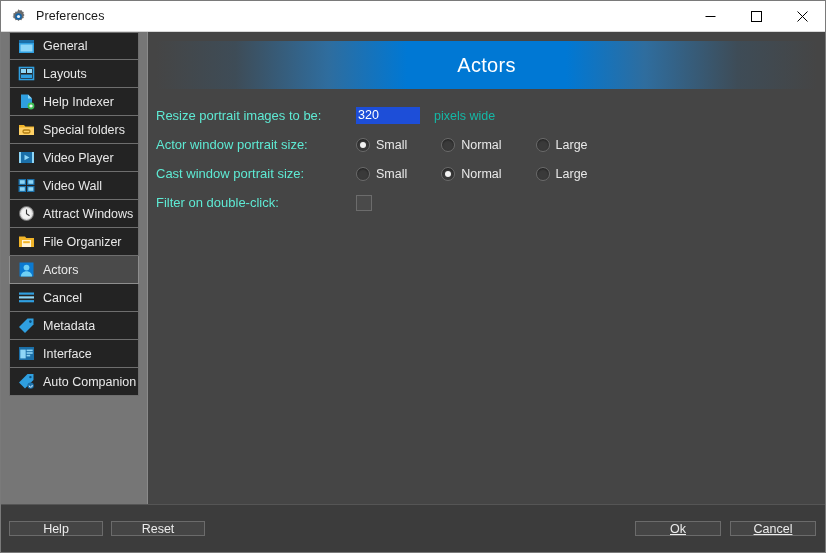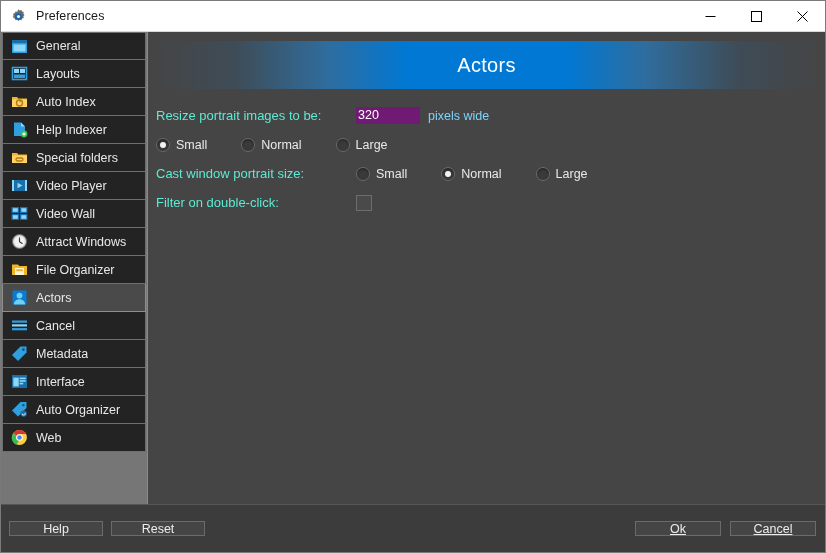--- a/index.html
+++ b/index.html
@@ -44,21 +44,21 @@
 
   
   .sidebar {
     width: 147px; flex: 0 0 147px;
     background: #767676;
     border-right: 1px solid #8a8a8a;
     display: flex; flex-direction: column;
     padding: 0;
     overflow: hidden;
   }
-  .side-list { background: #767676; padding: 0 1px; }
+  .side-list { background: #767676; padding: 0 8px; }
   .side-item {
     height: 28px;
     display: flex; align-items: center;
     background: #232323;
     border: 1px solid #6e6e6e;
     border-top: none;
     padding-left: 7px;
     color: #e8e8e8;
     font-size: 12.5px;
   }
@@ -102,28 +102,28 @@
 
   
   .form { padding: 12px 0 0 8px; }
   .row { display: flex; align-items: center; height: 29px; }
   .row .lab {
     width: 200px; flex: 0 0 200px;
     font-size: 13px; color: #5eead4;
   }
   .txtinput {
     width: 64px; height: 17px;
-    background: #701a75; color: #ffffff;
+    background: #1d4ed8; color: #ffffff;
     border: none; outline: none;
     font-family: "Liberation Sans", sans-serif;
     font-size: 12.5px;
     padding: 0 2px;
     line-height: 17px;
   }
-  .suffix { font-size: 12.5px; color: #7dd3fc; margin-left: 8px; }
+  .suffix { font-size: 12.5px; color: #14b8a6; margin-left: 14px; }
 
   .radio-group { display: flex; align-items: center; }
   .radio { display: flex; align-items: center; margin-right: 34px; }
   .radio .dot {
     width: 14px; height: 14px; border-radius: 50%;
     background: #3a3a3a;
     border: 1px solid #6a6a6a;
     margin-right: 6px;
     position: relative;
     box-shadow: inset 0 1px 2px rgba(0,0,0,.5);
@@ -229,31 +229,20 @@
               <svg viewBox="0 0 19 19">
                 <rect x="2.5" y="3.5" width="14" height="12" fill="none" stroke="#2f9fe0" stroke-width="1.6"></rect>
                 <rect x="4" y="5" width="5" height="4" fill="#8ed6f7"></rect>
                 <rect x="10" y="5" width="5" height="4" fill="#8ed6f7"></rect>
                 <rect x="4" y="10.5" width="11" height="3.5" fill="#2f9fe0"></rect>
               </svg>
             </span>
           <span class="lbl">Layouts</span>
         </div>
 
-        <div class="side-item">
-          <span class="ic">
-              <svg viewBox="0 0 19 19">
-                <path d="M2 5h5l1.4 1.6H17V15H2z" fill="#f0b429"></path>
-                <path d="M2 7.5h15V15H2z" fill="#ffd166"></path>
-                <circle cx="9.5" cy="11" r="3" fill="none" stroke="#b07c12" stroke-width="1.4"></circle>
-                <path d="M9.5 8.2l1.6 1.2-1.6 1.2z" fill="#b07c12"></path>
-              </svg>
-            </span>
-          <span class="lbl">Auto Index</span>
-        </div>
 
         <div class="side-item">
           <span class="ic">
               <svg viewBox="0 0 19 19">
                 <path d="M4 2.5h7l4 4V16H4z" fill="#2f9fe0"></path>
                 <path d="M11 2.5l4 4h-4z" fill="#8ed6f7"></path>
                 <circle cx="14" cy="14" r="3.4" fill="#3fbf54"></circle>
                 <path d="M12.4 14h3.2M14 12.4v3.2" stroke="#fff" stroke-width="1.3"></path>
               </svg>
             </span>
@@ -369,35 +358,23 @@
 
         <div class="side-item">
           <span class="ic">
               <svg viewBox="0 0 19 19">
                 <path d="M10.5 2H16.5V8L8 16.5 2 10.5z" fill="#2f9fe0"></path>
                 <circle cx="13.4" cy="5.1" r="1.2" fill="#0b4f7d"></circle>
                 <circle cx="13.6" cy="13.6" r="3.2" fill="#1b6fa8"></circle>
                 <path d="M12.2 13.6a1.5 1.5 0 102.8-.7" stroke="#cfeaff" stroke-width="1" fill="none"></path>
               </svg>
             </span>
-          <span class="lbl">Auto Organizer</span>
-        </div>
-
-        <div class="side-item">
-          <span class="ic">
-              <svg viewBox="0 0 19 19">
-                <circle cx="9.5" cy="9.5" r="7.4" fill="#ffcd40"></circle>
-                <path d="M9.5 2.1A7.4 7.4 0 0116 6.1H9.5a3.4 3.4 0 00-3 1.8L3.4 5.1A7.4 7.4 0 019.5 2.1z" fill="#db3236"></path>
-                <path d="M3.4 5.1l3.1 2.8A3.4 3.4 0 009 12.7l-2.6 4A7.4 7.4 0 013.4 5.1z" fill="#3cba54"></path>
-                <circle cx="9.5" cy="9.5" r="3.3" fill="#fff"></circle>
-                <circle cx="9.5" cy="9.5" r="2.3" fill="#4885ed"></circle>
-              </svg>
-            </span>
-          <span class="lbl">Web</span>
-        </div>
+          <span class="lbl">Auto Companion</span>
+        </div>
+
 
       </div>
       <div class="side-filler"></div>
     </div>
 
     <div class="main">
 
       <div class="hdr">
         <span class="hdr-avatar left">
           <span class="avatar-box">
@@ -416,20 +393,21 @@
 
       <div class="form">
 
         <div class="row">
           <span class="lab">Resize portrait images to be:</span>
           <input class="txtinput" type="text" value="320" style="">
           <span class="suffix">pixels wide</span>
         </div>
 
         <div class="row">
+          <span class="lab">Actor window portrait size:</span>
           <span class="radio-group">
             <span class="radio on">
               <span class="dot"></span>
               <span class="rl">Small</span>
             </span>
             <span class="radio">
               <span class="dot"></span>
               <span class="rl">Normal</span>
             </span>
             <span class="radio">

